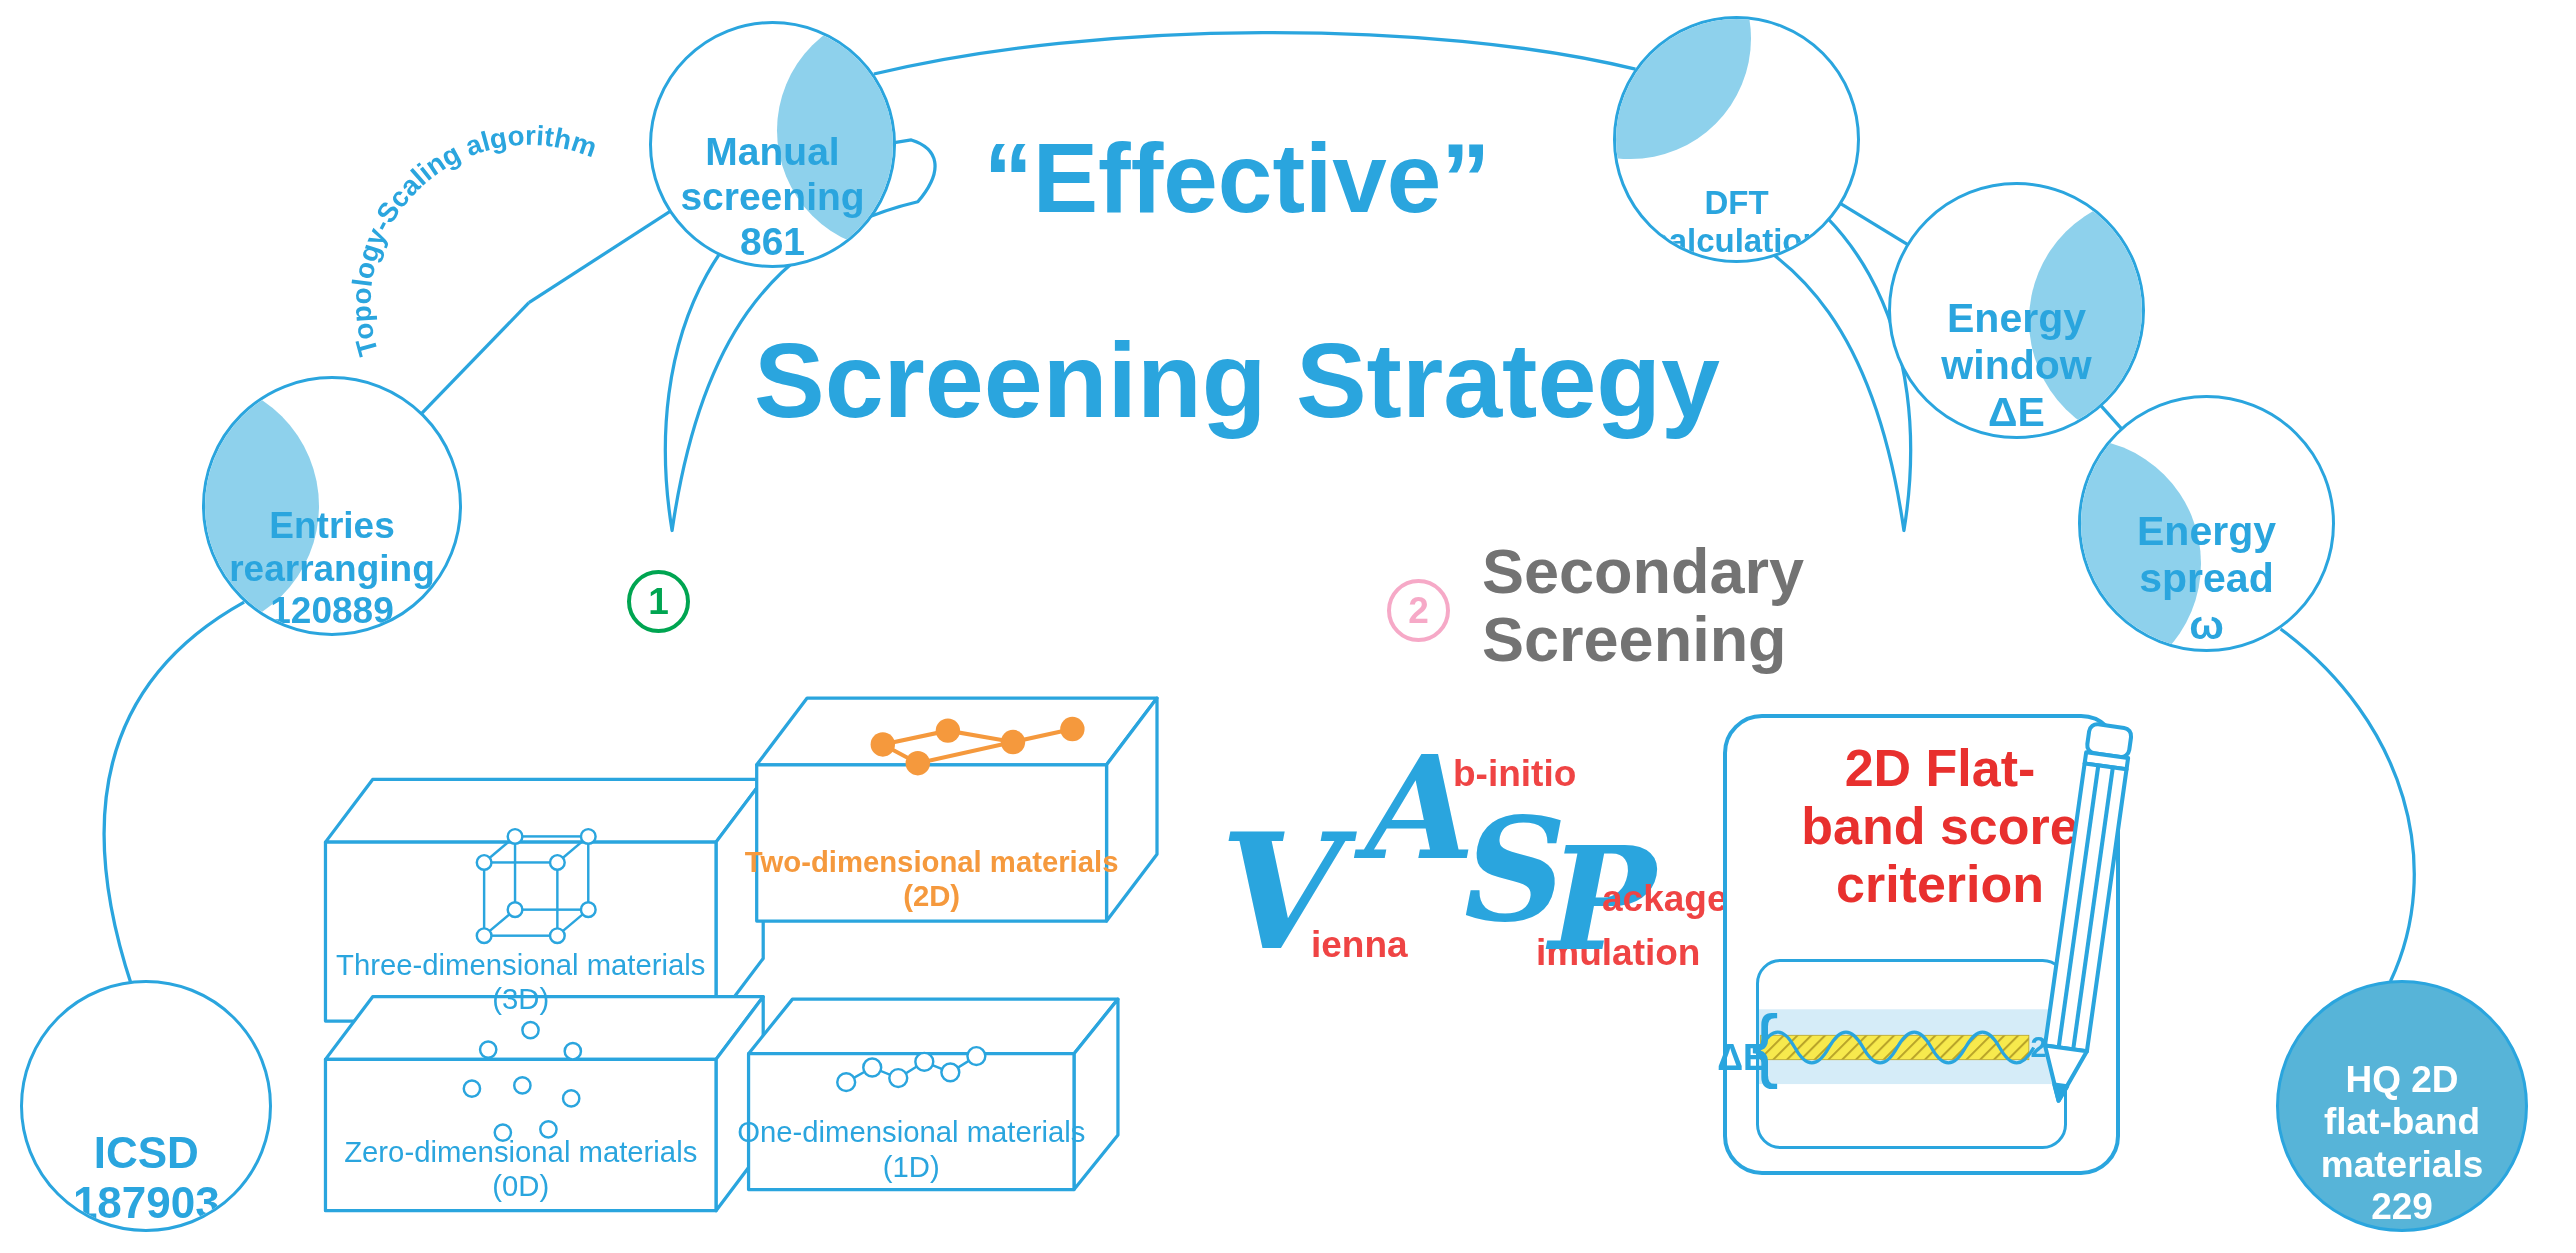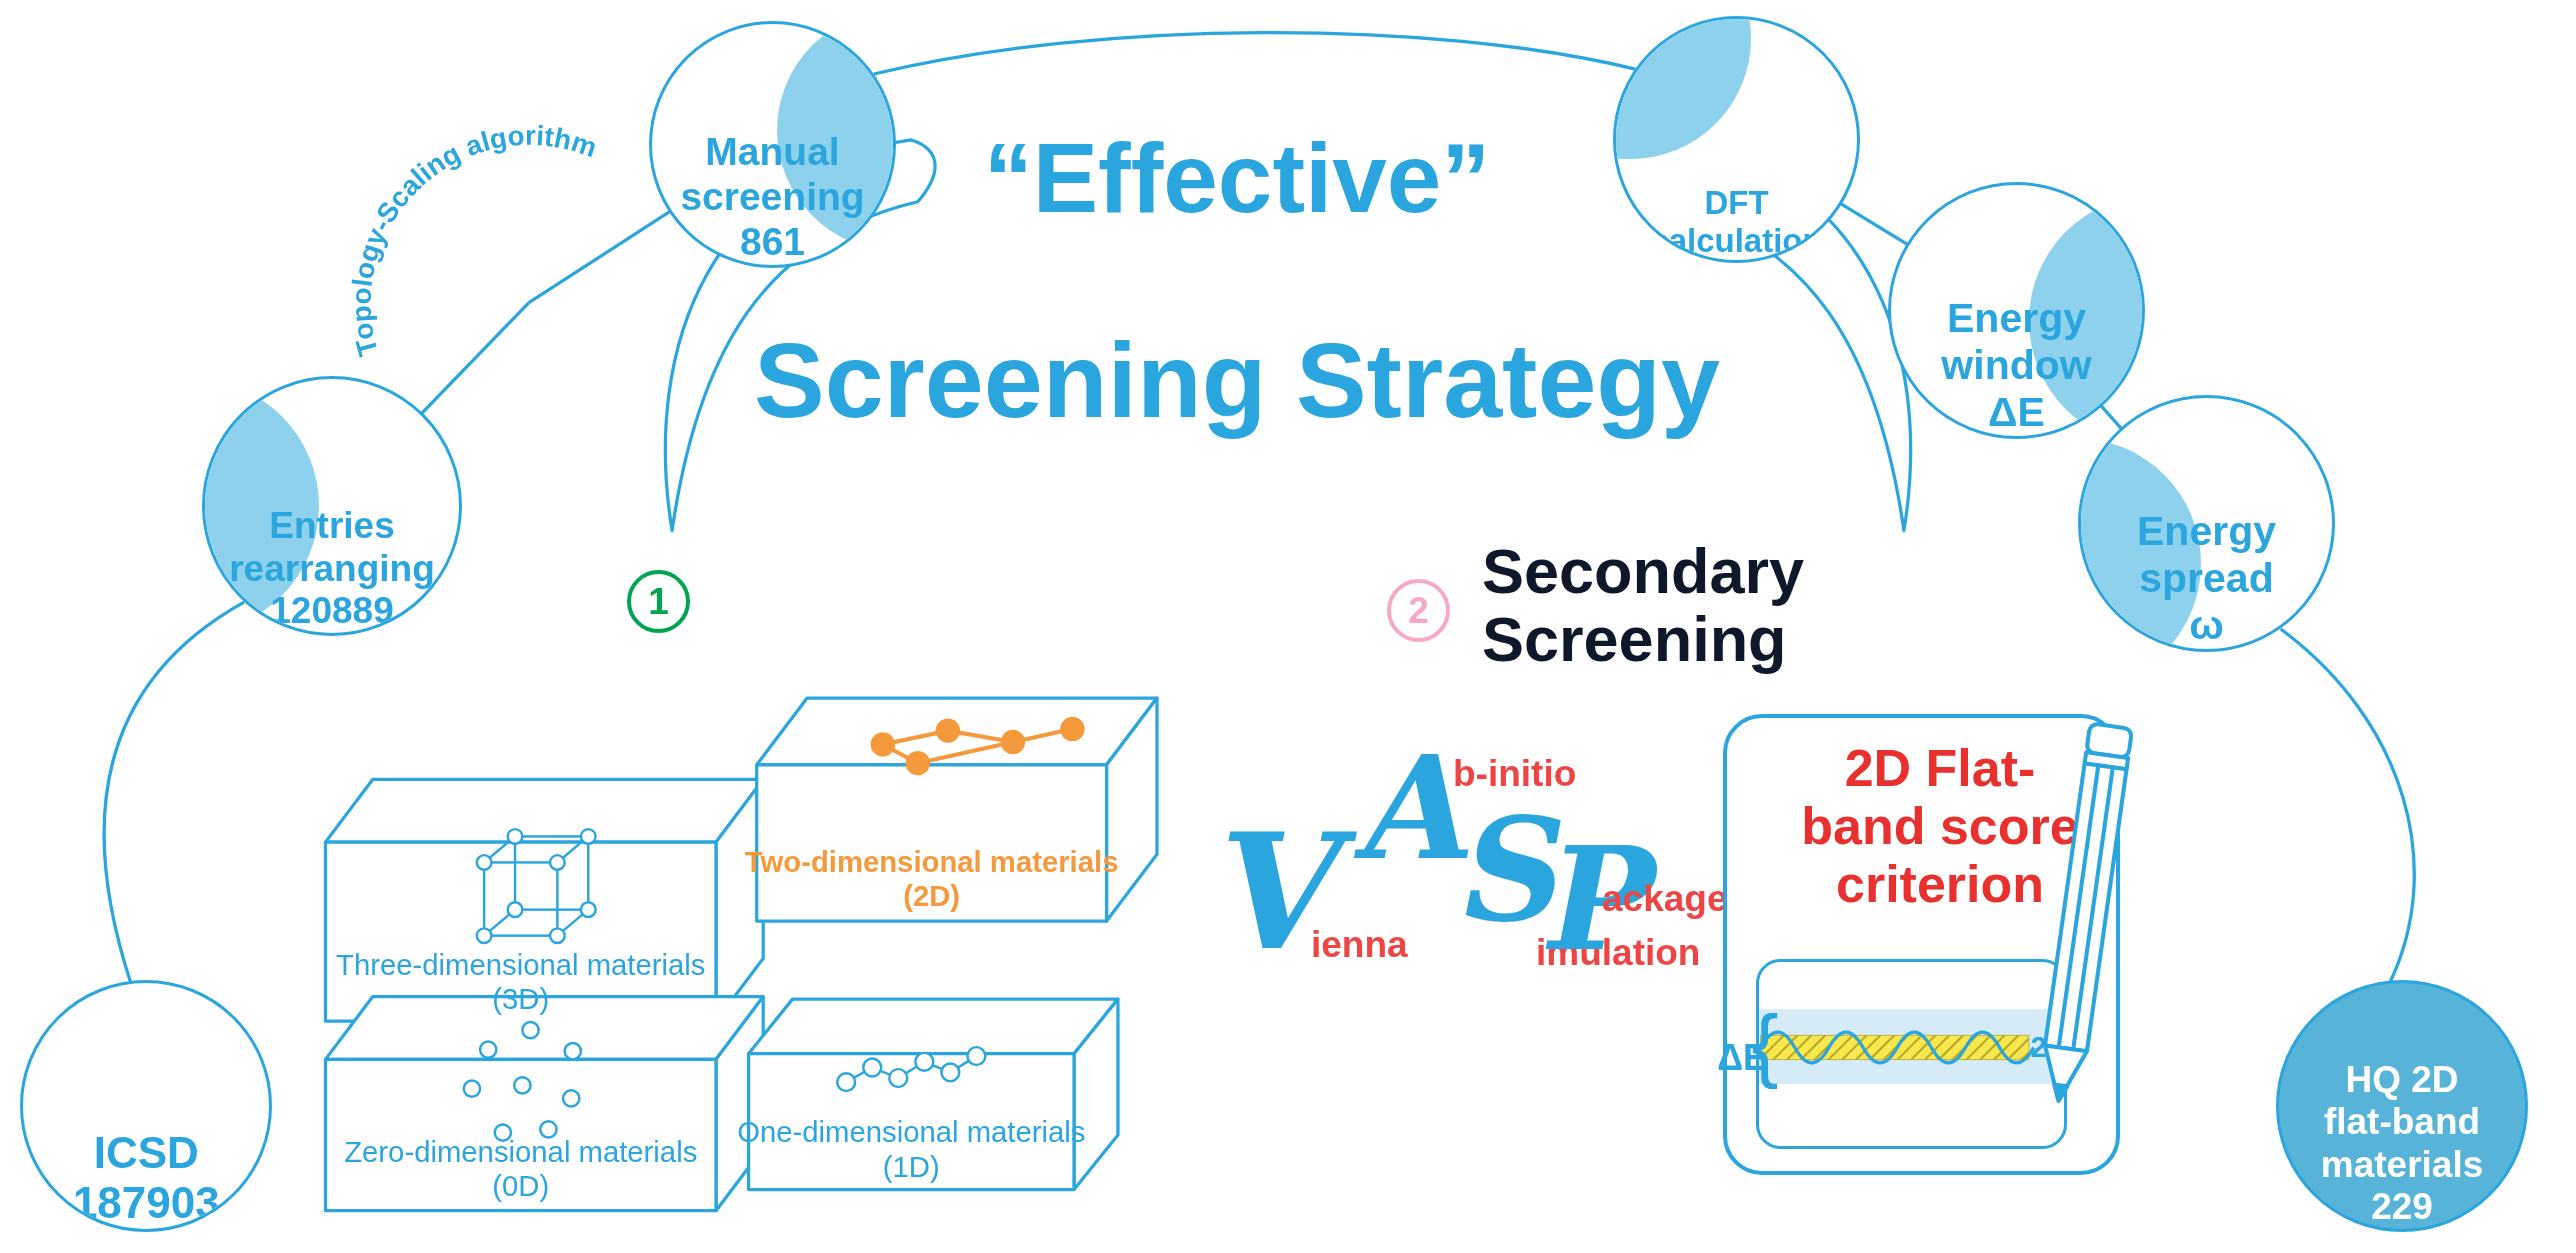--- a/index.html
+++ b/index.html
@@ -188,21 +188,21 @@
 flat-band
 materials
 229</div>
   </div>
 
   <div class="title-line" style="top:327px;font-size:106px">Screening Strategy</div>
   <div class="title-line" style="top:129px;font-size:98px">“Effective”</div>
 
   <div class="stepnum" style="left:627px;top:570px;border-color:#00a551;color:#00a551">1</div>
   <div class="stepnum" style="left:1387px;top:579px;border-color:#f6a9c7;color:#f6a9c7">2</div>
-  <div class="steptext" style="left:1482px;top:537px;color:#0f172a">Secondary
+  <div class="steptext" style="left:1482px;top:537px;color:#737373">Secondary
 Screening</div>
 
   <div class="abs" style="left:1220px;top:732px;width:521px;height:269px;z-index:2">
     <span class="vasp-big" style="left:0px;top:81px;font-size:159px">V</span>
     <span class="vasp-small" style="left:91px;top:194px">ienna</span>
     <span class="vasp-big" style="left:145px;top:4.9px;font-size:142px">A</span>
     <span class="vasp-small" style="left:233px;top:23px">b-initio</span>
     <span class="vasp-big" style="left:244px;top:67px;font-size:142px">S</span>
     <span class="vasp-small" style="left:316px;top:202px">imulation</span>
     <span class="vasp-big" style="left:329px;top:96px;font-size:142px">P</span>

